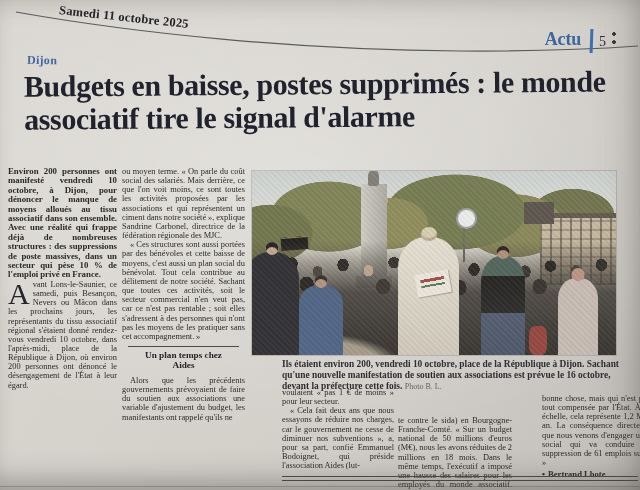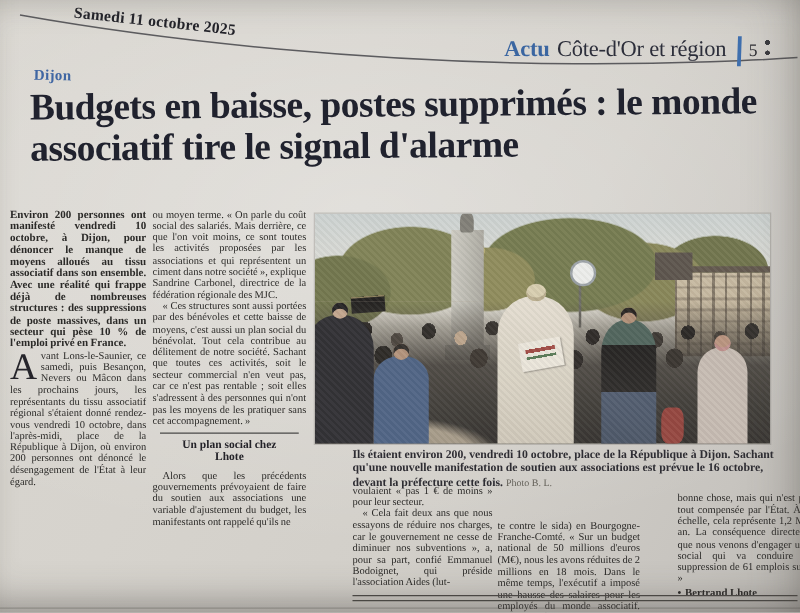--- a/index.html
+++ b/index.html
@@ -117,39 +117,38 @@
 <div class="sheet">
 
   <div class="date">Samedi 11 octobre 2025</div>
 
   <svg class="topline" width="640" height="60">
     <path d="M16,12 C140,34 300,50 460,51 C540,51.5 610,48 638,46" stroke="#45454a" stroke-width="1.2" fill="none" opacity="0.85"></path>
   </svg>
 
   <div class="header">
     <span class="actu">Actu</span>
-    <span class="sectitle">Côte-d'Or et région</span>
     <span class="pagebar"></span>
     <span class="pagenum">5</span>
     <span class="mdots"></span>
   </div>
 
   <div class="kicker">Dijon</div>
 
   <h1 class="headline" style="margin:0;">Budgets en baisse, postes supprimés : le monde associatif tire le signal d'alarme</h1>
 
   <div class="col col1">
     <p class="body lead">Environ 200 personnes ont manifesté vendredi 10 octobre, à Dijon, pour dénoncer le manque de moyens alloués au tissu associatif dans son ensemble. Avec une réalité qui frappe déjà de nombreuses structures : des suppressions de poste massives, dans un secteur qui pèse 10 % de l'emploi privé en France.</p>
     <p class="body"><span class="dropcap">A</span><span>vant Lons-le-Saunier, ce samedi, puis Besançon, Nevers ou Mâcon dans les prochains jours, les représentants du tissu associatif régional s'étaient donné rendez-vous vendredi 10 octobre, dans l'après-midi, place de la République à Dijon, où environ 200 personnes ont dénoncé le désengagement de l'État à leur égard.</span></p>
   </div>
 
   <div class="col col2">
     <p class="body">ou moyen terme. « On parle du coût social des salariés. Mais derrière, ce que l'on voit moins, ce sont toutes les activités proposées par les associations et qui représentent un ciment dans notre société », explique Sandrine Carbonel, directrice de la fédération régionale des MJC.</p>
     <p class="body ind">« Ces structures sont aussi portées par des bénévoles et cette baisse de moyens, c'est aussi un plan social du bénévolat. Tout cela contribue au délitement de notre société. Sachant que toutes ces activités, soit le secteur commercial n'en veut pas, car ce n'est pas rentable ; soit elles s'adressent à des personnes qui n'ont pas les moyens de les pratiquer sans cet accompagnement. »</p>
-    <div class="crosshead">Un plan social chez Lhote</div>
+    <div class="crosshead">Un plan temps chez Aides</div>
     <p class="body ind">Alors que les précédents gouvernements prévoyaient de faire du soutien aux associations une variable d'ajustement du budget, les manifestants ont rappelé qu'ils ne</p>
   </div>
 
   <div class="photo">
     <div class="ph ph-sky"></div>
     <div class="ph ph-trees"></div>
     <div class="ph ph-monument"></div>
     <div class="ph ph-buildings"></div>
     <div class="ph ph-pole"></div>
     <div class="ph ph-sign"></div>

